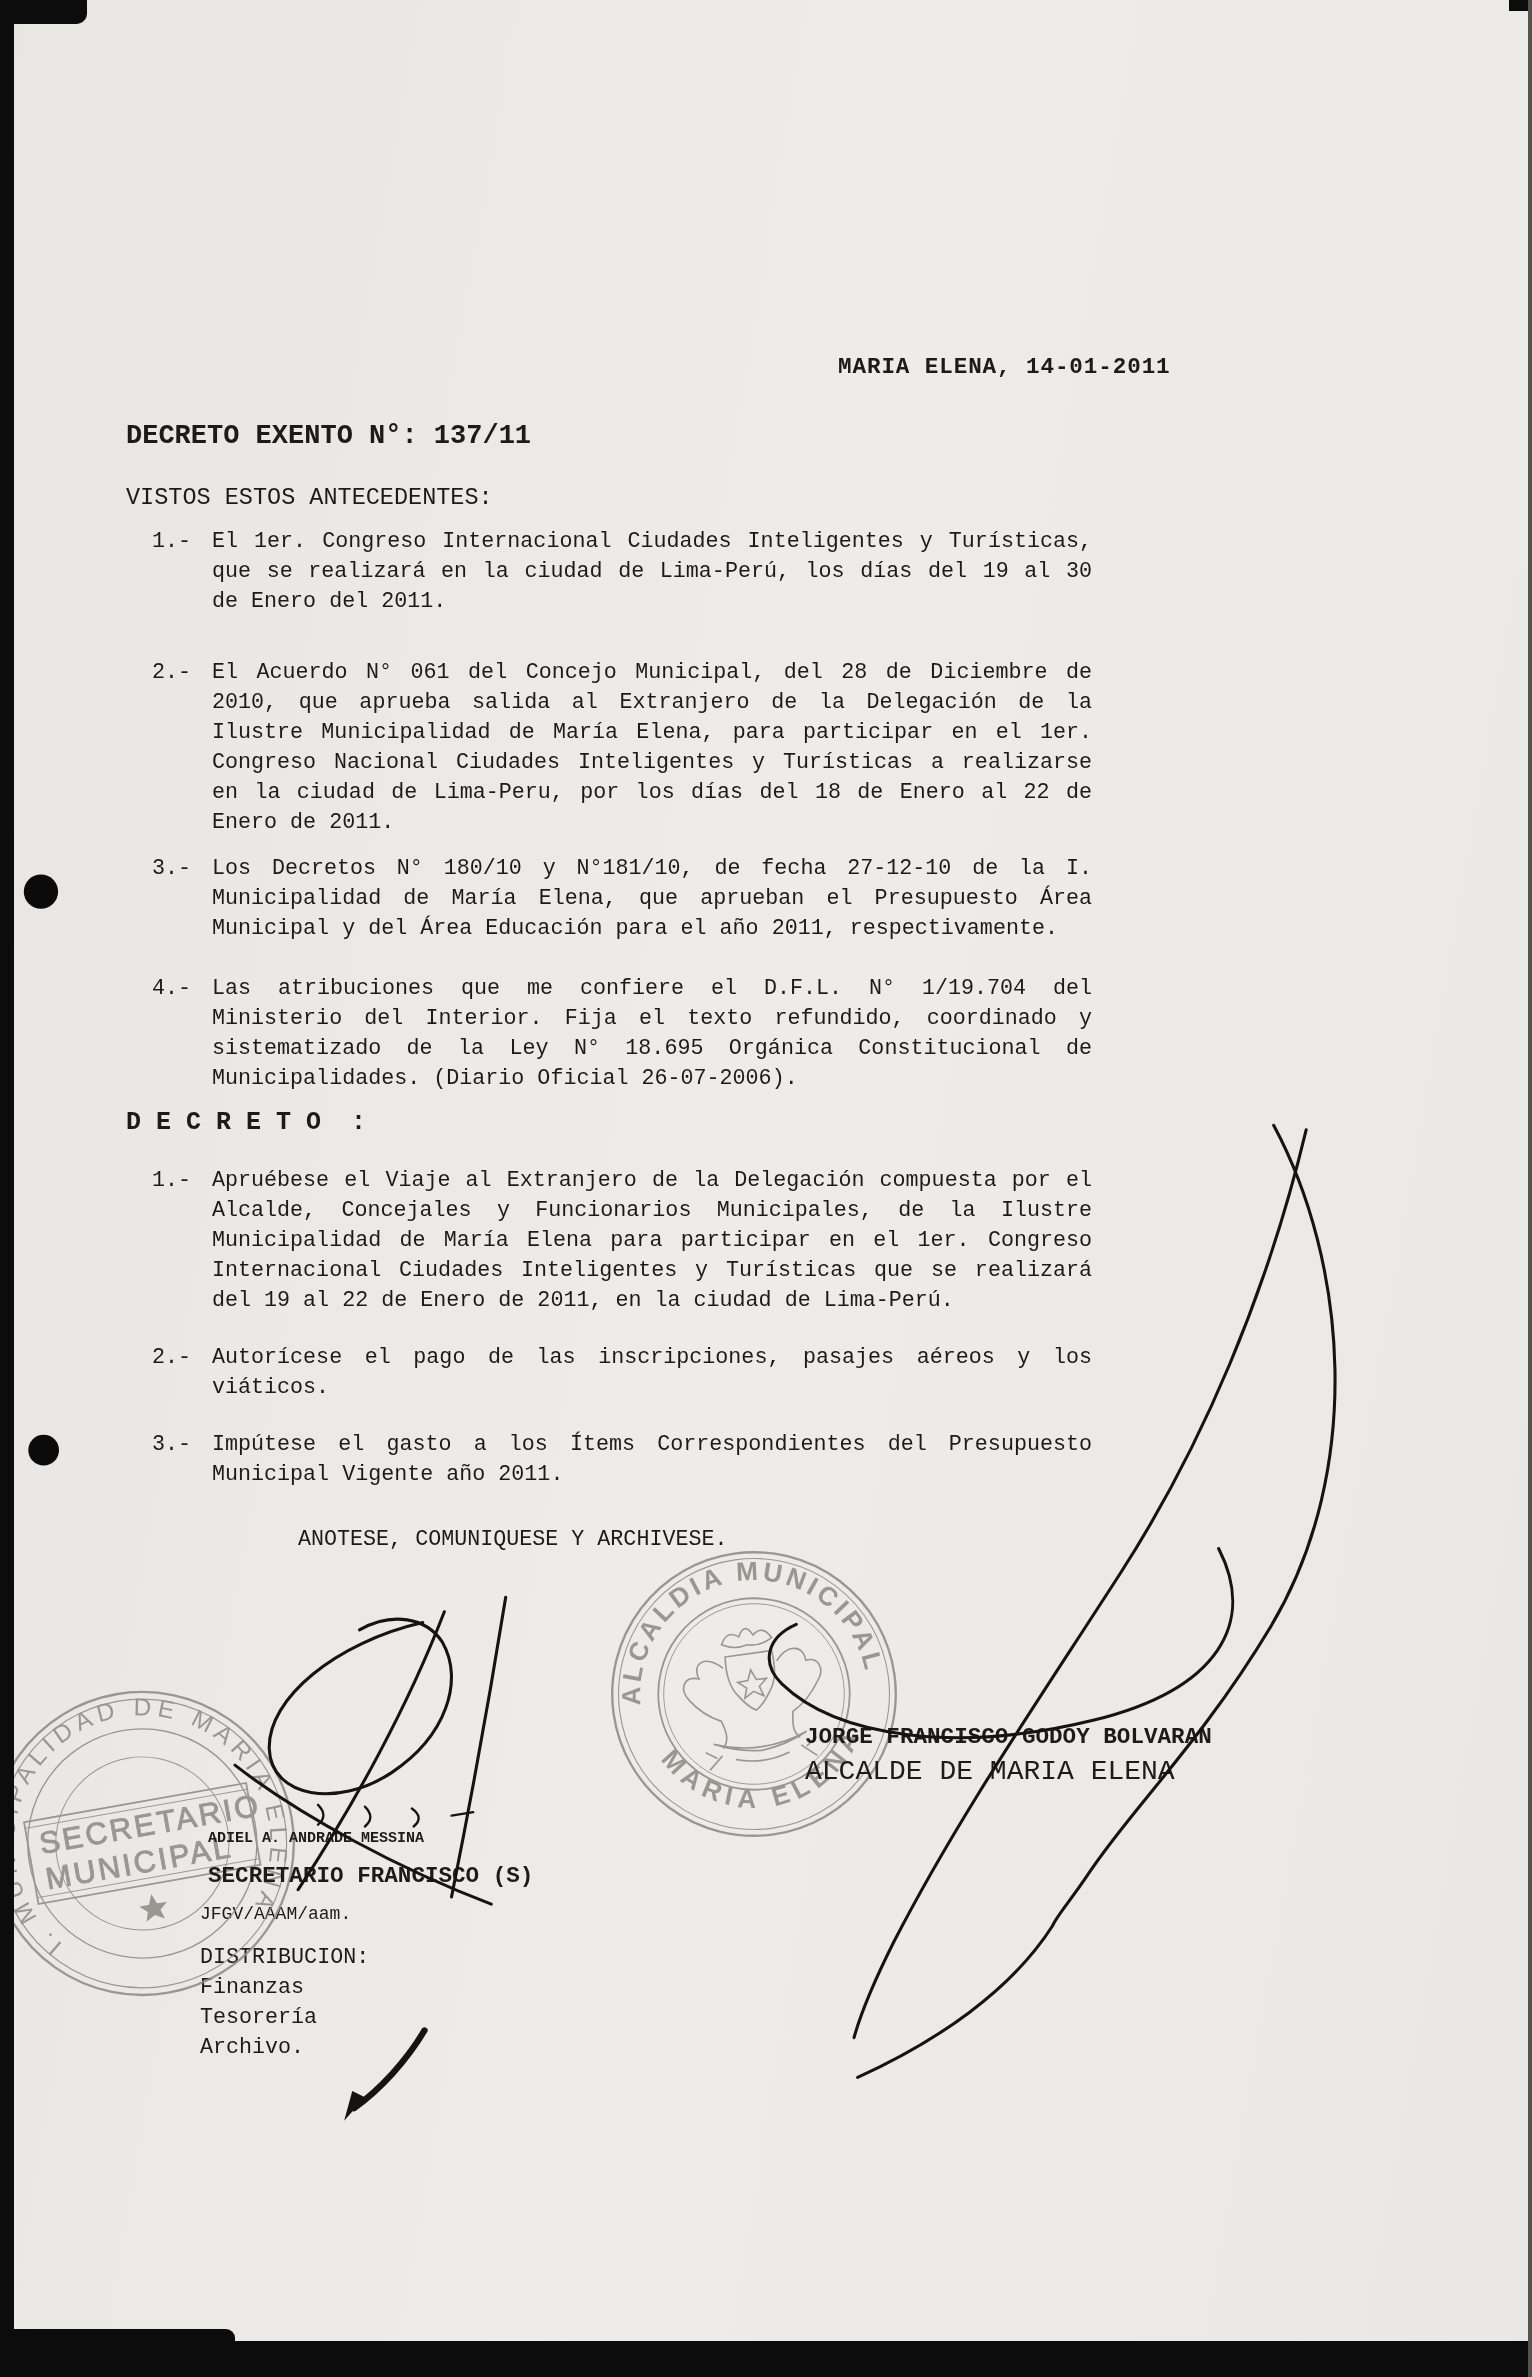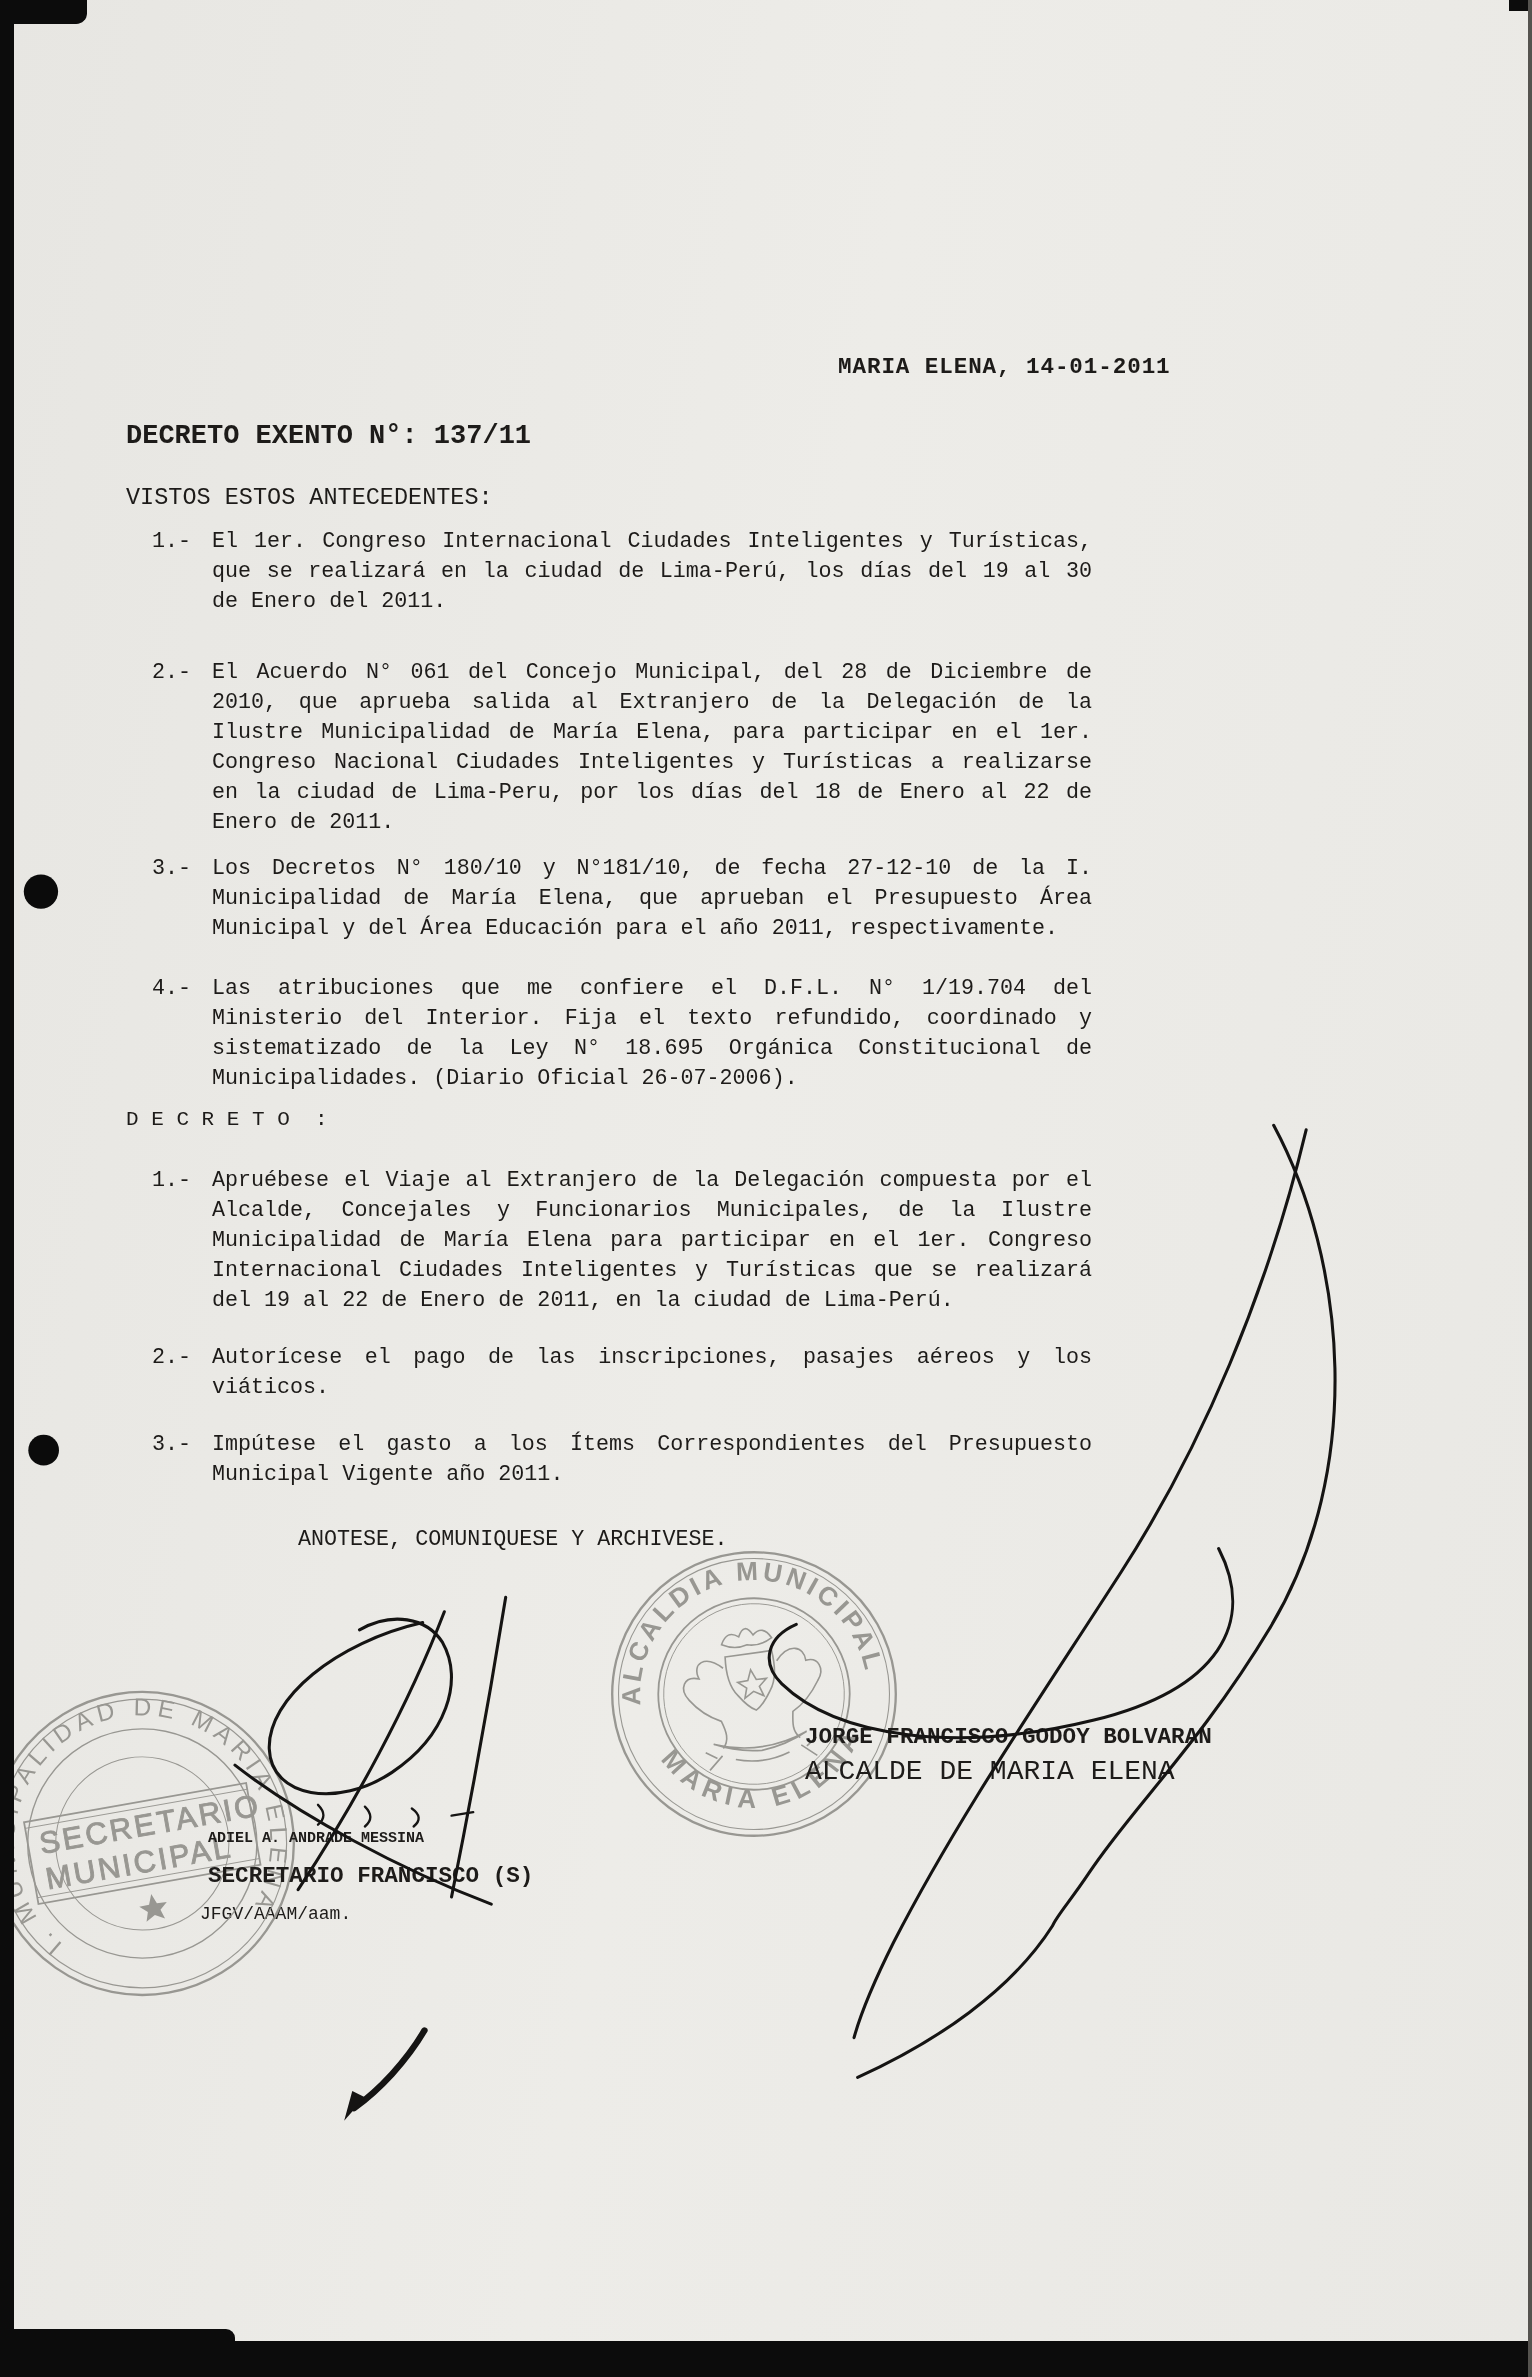--- a/index.html
+++ b/index.html
@@ -6,21 +6,21 @@
   .page{position:relative;width:1533px;height:2377px;overflow:hidden;
         background:linear-gradient(100deg,#e7e6e2 0%,#edece8 48%,#e9e8e4 100%);
         font-family:"Liberation Mono",monospace;color:#1d1b19;}
   .abs{position:absolute;}
   .pre{white-space:pre;}
   .letterhead{left:125px;top:190px;width:264px;text-align:center;
               font-size:21.7px;line-height:30px;}
   .dateline{left:838px;top:354px;font-size:22.6px;font-weight:bold;letter-spacing:0.9px;}
   .h-no{left:126px;top:421px;font-size:27px;font-weight:bold;}
   .h-vistos{left:126px;top:484px;font-size:23.5px;font-weight:normal;}
-  .h-decreto{left:126px;top:1108px;font-size:21px;font-weight:normal;}
+  .h-decreto{left:126px;top:1108px;font-size:25px;font-weight:bold;}
   .list{left:152px;width:957px;}
   .v-list{top:527px;}
   .d-list{top:1166px;}
   .li{display:flex;margin-bottom:27px;}
   .li .num{width:60px;flex:none;font-size:21.7px;line-height:30px;}
   .li .txt{width:880px;flex:none;font-size:21.7px;line-height:30px;
            text-align:justify;}
   .v-list .li:nth-child(1){margin-bottom:41px;}
   .v-list .li:nth-child(2){margin-bottom:16.2px;}
   .v-list .li:nth-child(3){margin-bottom:30px;}
@@ -90,20 +90,26 @@
   </div>
 
   <div class="abs closing">ANOTESE, COMUNIQUESE Y ARCHIVESE.</div>
 
   <div class="abs mayor-name">JORGE FRANCISCO GODOY BOLVARAN</div>
   <div class="abs mayor-title">ALCALDE DE MARIA ELENA</div>
   <div class="abs sec-name">ADIEL A. ANDRADE MESSINA</div>
   <div class="abs sec-title">SECRETARIO FRANCISCO (S)</div>
 
   <div class="abs initials">JFGV/AAAM/aam.</div>
+  <div class="abs distribution">
+    <div>DISTRIBUCION:</div>
+    <div>Finanzas</div>
+    <div>Tesorería</div>
+    <div>Archivo.</div>
+  </div>
 
   <svg class="abs stamp" style="left:605px;top:1545px;" width="298" height="298" viewBox="0 0 330 330">
     <g transform="rotate(-8 165 165)" stroke="#8d8c87" fill="none">
       <circle cx="165" cy="165" r="157" stroke-width="2.6"></circle>
       <circle cx="165" cy="165" r="150" stroke-width="1.2"></circle>
       <circle cx="165" cy="165" r="106" stroke-width="2"></circle>
       <circle cx="165" cy="165" r="100" stroke-width="1"></circle>
       <path id="arcTopA" d="M 39 165 A 126 126 0 0 1 291 165" stroke="none"></path>
       <path id="arcBotA" d="M 39 165 A 126 126 0 0 0 291 165" stroke="none"></path>
       <text font-size="29" letter-spacing="4" stroke="none" font-weight="bold">

